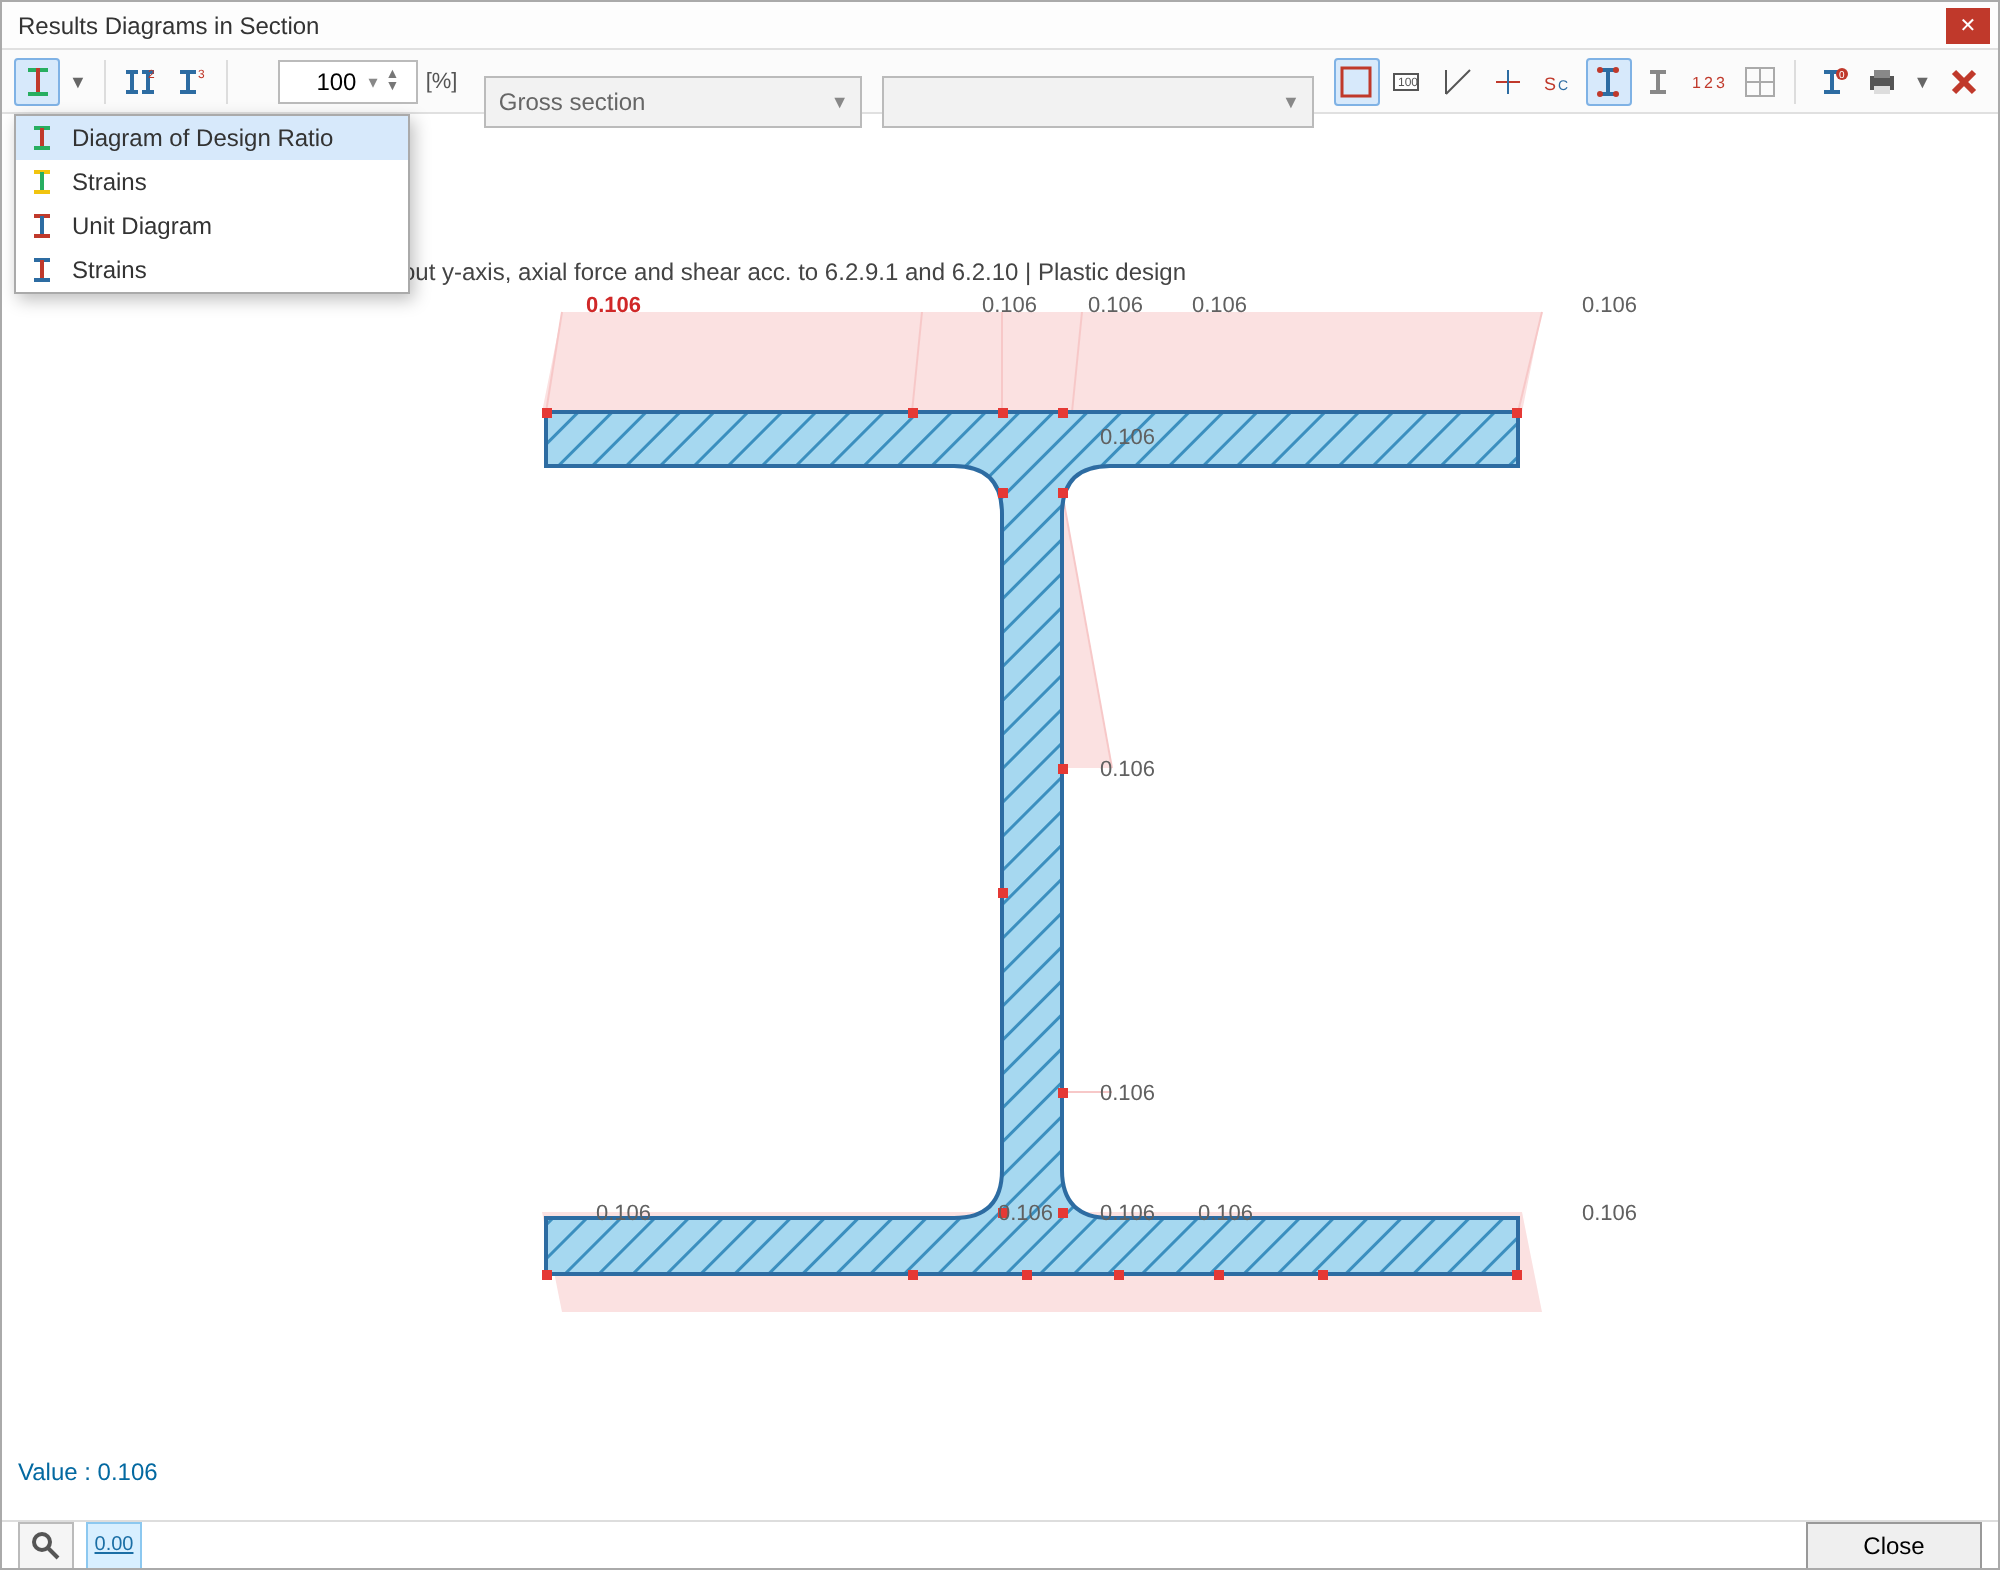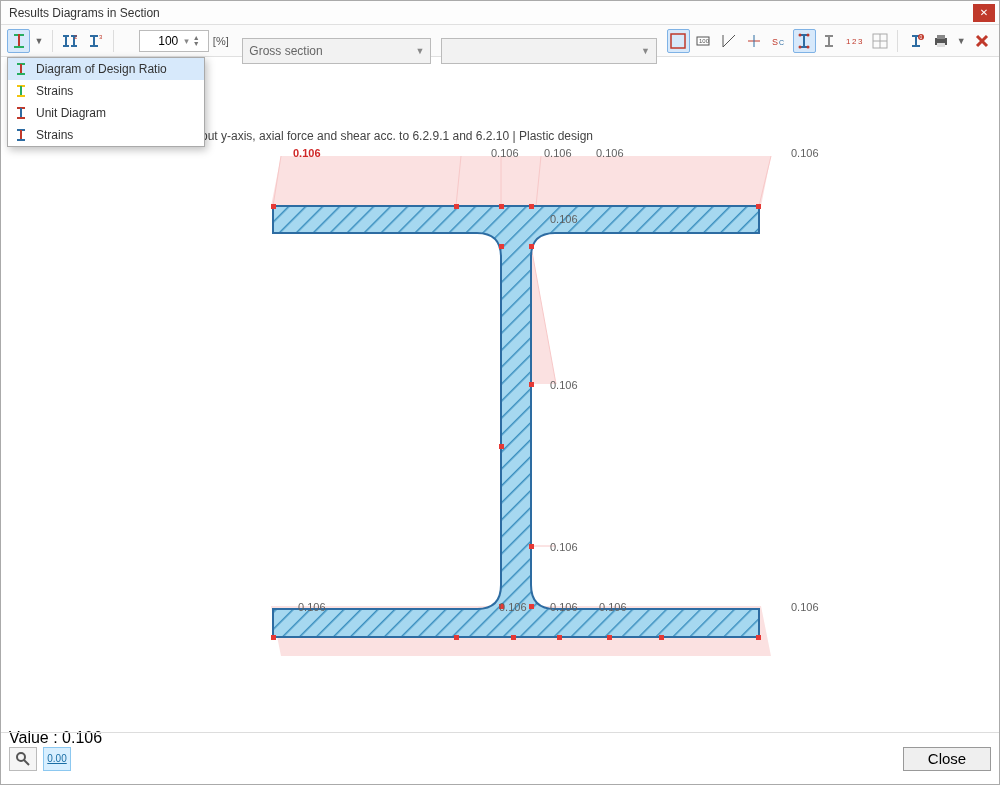--- a/index.html
+++ b/index.html
@@ -80,47 +80,47 @@
   .selbox.w2 { width: 224px; }
   .selbox .arrow { margin-left: auto; font-size: 9px; color: #888; }
   .desc-text {
     position: absolute;
     left: 200px; top: 128px;
     font-size: 12px; color: #444;
   }
   .value-text {
     position: absolute;
     left: 8px; top: 728px;
-    font-size: 16px; color: #000000;
+    font-size: 12px; color: #0369a1;
   }
   .footer {
     position: absolute;
     left: 0; bottom: 0; right: 0;
-    height: 52px;
+    height: 24px;
     border-top: 1px solid #ddd;
     display: flex; align-items: center;
     padding: 0 8px;
     gap: 6px;
   }
   .fbtn {
     width: 28px; height: 24px;
     border: 1px solid #bbb;
     background: #f5f5f5;
     display: flex; align-items: center; justify-content: center;
     cursor: pointer;
     font-size: 13px;
   }
   .fbtn.hl { background: #d8efff; border-color: #8cc8f0; color: #1a6ea5; font-size: 10px; text-decoration: underline;}
   .close-btn {
     margin-left: auto;
     width: 88px; height: 24px;
     border: 1px solid #999;
     background: #efefef;
     cursor: pointer;
-    font-size: 15px;
+    font-size: 12px;
   }
   .dropdown {
     position: absolute;
     left: 6px; top: 56px;
     width: 198px;
     background: #fff;
     border: 1px solid #aaa;
     box-shadow: 2px 3px 8px rgba(0,0,0,0.25);
     z-index: 50;
   }

